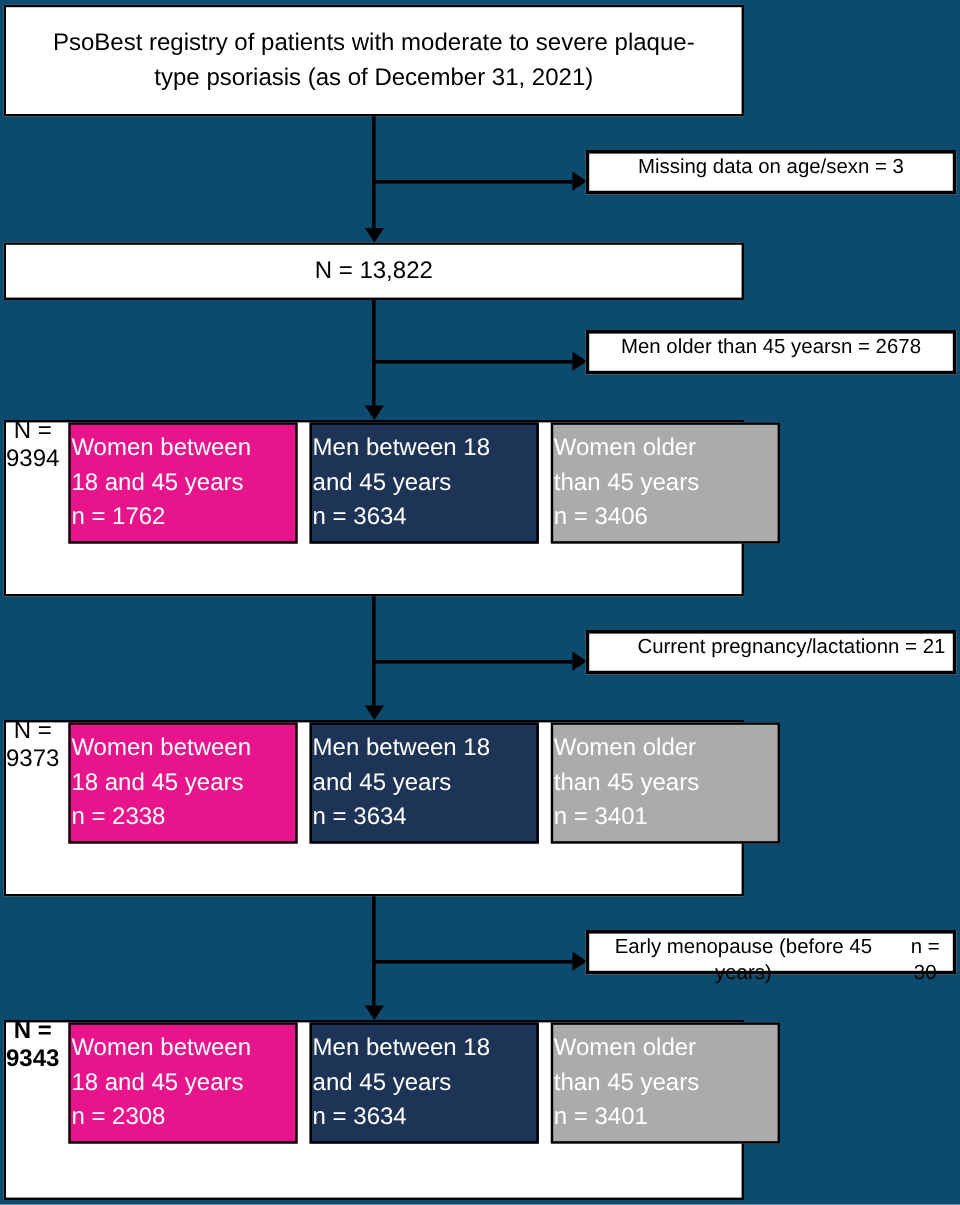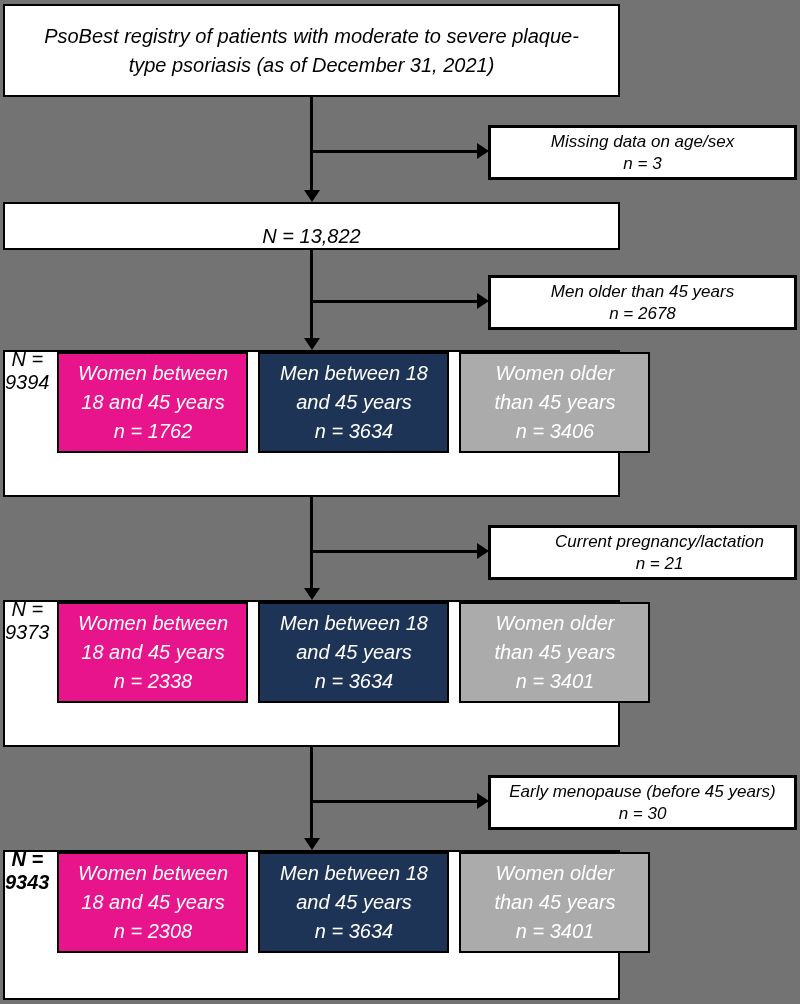--- a/index.html
+++ b/index.html
@@ -1,67 +1,66 @@
 <!DOCTYPE html>
 <html><head>
 <meta charset="utf-8">
 <style>
   html, body { margin: 0; padding: 0; background: #ffffff; }
   #canvas {
     position: relative;
     width: 800px;
     height: 1004px;
-    background: #737373;
+    background: #0c4a6e;
     font-family: "Liberation Sans", sans-serif;
     color: #000000;
     overflow: hidden;
-    font-style: italic;
   }
   .box {
     position: absolute;
     background: #ffffff;
     border: 2px solid #000000;
     box-sizing: border-box;
     text-align: center;
   }
   .main-box { left: 3px; width: 617px; }
   #box1 {
     top: 4px; height: 93px;
     display: flex; flex-direction: column; justify-content: center;
     font-size: 20px; line-height: 29px;
   }
   #box2 {
     top: 202px; height: 48px;
-    display: flex; align-items: flex-end; justify-content: center;
+    display: flex; align-items: center; justify-content: center;
     font-size: 20px;
   }
   .stage-box { display: flex; flex-direction: row; }
   #box3 { top: 350px; height: 147px; }
   #box4 { top: 600px; height: 147px; }
   #box5 { top: 850px; height: 150px; }
   .stage-title {
     height: 38px; flex: 0 0 38px;
     display: flex; align-items: center; justify-content: center;
     font-size: 20px;
   }
   .stage-title.bold { font-weight: bold; }
   .groups {
     display: flex; justify-content: center; gap: 10px; padding: 0 8px;
   }
   .group {
     width: 191px; height: 101px;
     border: 2px solid #000000; box-sizing: border-box;
     color: #ffffff;
     display: flex; flex-direction: column; justify-content: center;
-    text-align: center; font-size: 20px; line-height: 29px;
+    text-align: left; font-size: 20px; line-height: 29px;
   }
   .side-box {
-    left: 488px; width: 309px; height: 55px;
+    left: 488px; width: 309px; height: 37px;
     border-width: 3px;
-    display: flex; flex-direction: column; justify-content: center;
+    display: flex; justify-content: center;
     font-size: 17px; line-height: 22px;
   }
   #sb1 { top: 125px; }
   #sb2 { top: 275px; }
   #sb3 { top: 525px; padding-left: 34px; }
   #sb4 { top: 775px; }
   .vline { position: absolute; left: 310px; width: 3px; background: #000000; }
   .hline { position: absolute; left: 311px; width: 166px; height: 3px; background: #000000; }
   .arrow-down {
     position: absolute; left: 304px; width: 0; height: 0;

